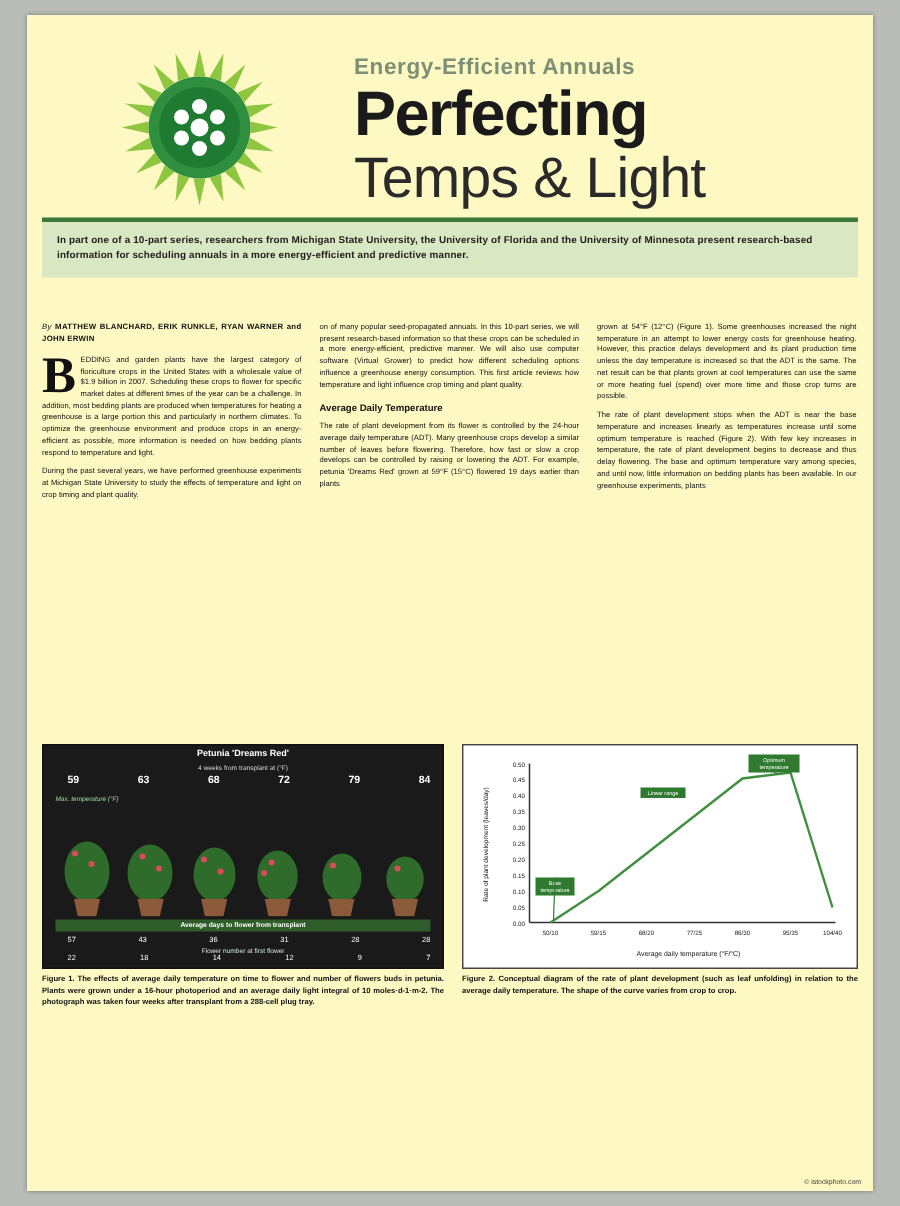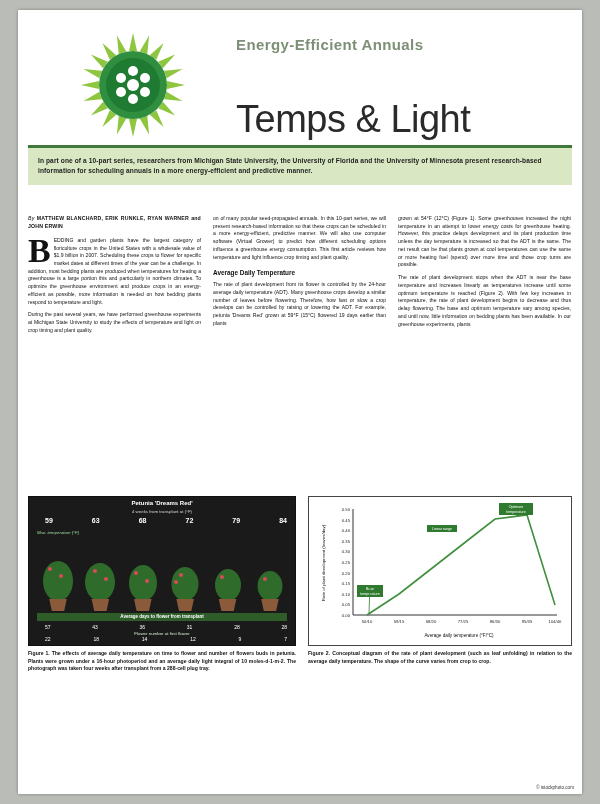--- a/index.html
+++ b/index.html
@@ -6,21 +6,21 @@
   body{
     width:600px;height:804px;
     background:#b9bcb7;
     font-family:"Liberation Sans", sans-serif;
     overflow:hidden;
   }
   .page{
     position:absolute;
     left:18px;top:10px;
     width:564px;height:784px;
-    background:#ffffff;
+    background:#fef9c3;
     box-shadow:0 0 3px rgba(0,0,0,.35);
     overflow:hidden;
   }
   
   .header{
     position:relative;
     height:135px;
   }
   .logo{
     position:absolute;left:62px;top:22px;width:106px;height:106px;
@@ -177,20 +177,21 @@
           <circle cx="53" cy="39" r="5"></circle>
           <circle cx="65" cy="46" r="5"></circle>
           <circle cx="65" cy="60" r="5"></circle>
           <circle cx="53" cy="67" r="5"></circle>
           <circle cx="41" cy="60" r="5"></circle>
           <circle cx="41" cy="46" r="5"></circle>
         </g>
       </svg>
     </div>
     <div class="kicker">Energy-Efficient Annuals</div>
+    <div class="title1">Perfecting</div>
     <div class="title2">Temps &amp; Light</div>
   </div>
 
   <div class="deck">In part one of a 10-part series, researchers from Michigan State University, the University of Florida and the University of Minnesota present research-based information for scheduling annuals in a more energy-efficient and predictive manner.</div>
 
   <div class="cols">
 
     <div class="col">
       <div class="byline">
         <span class="by">By</span>

